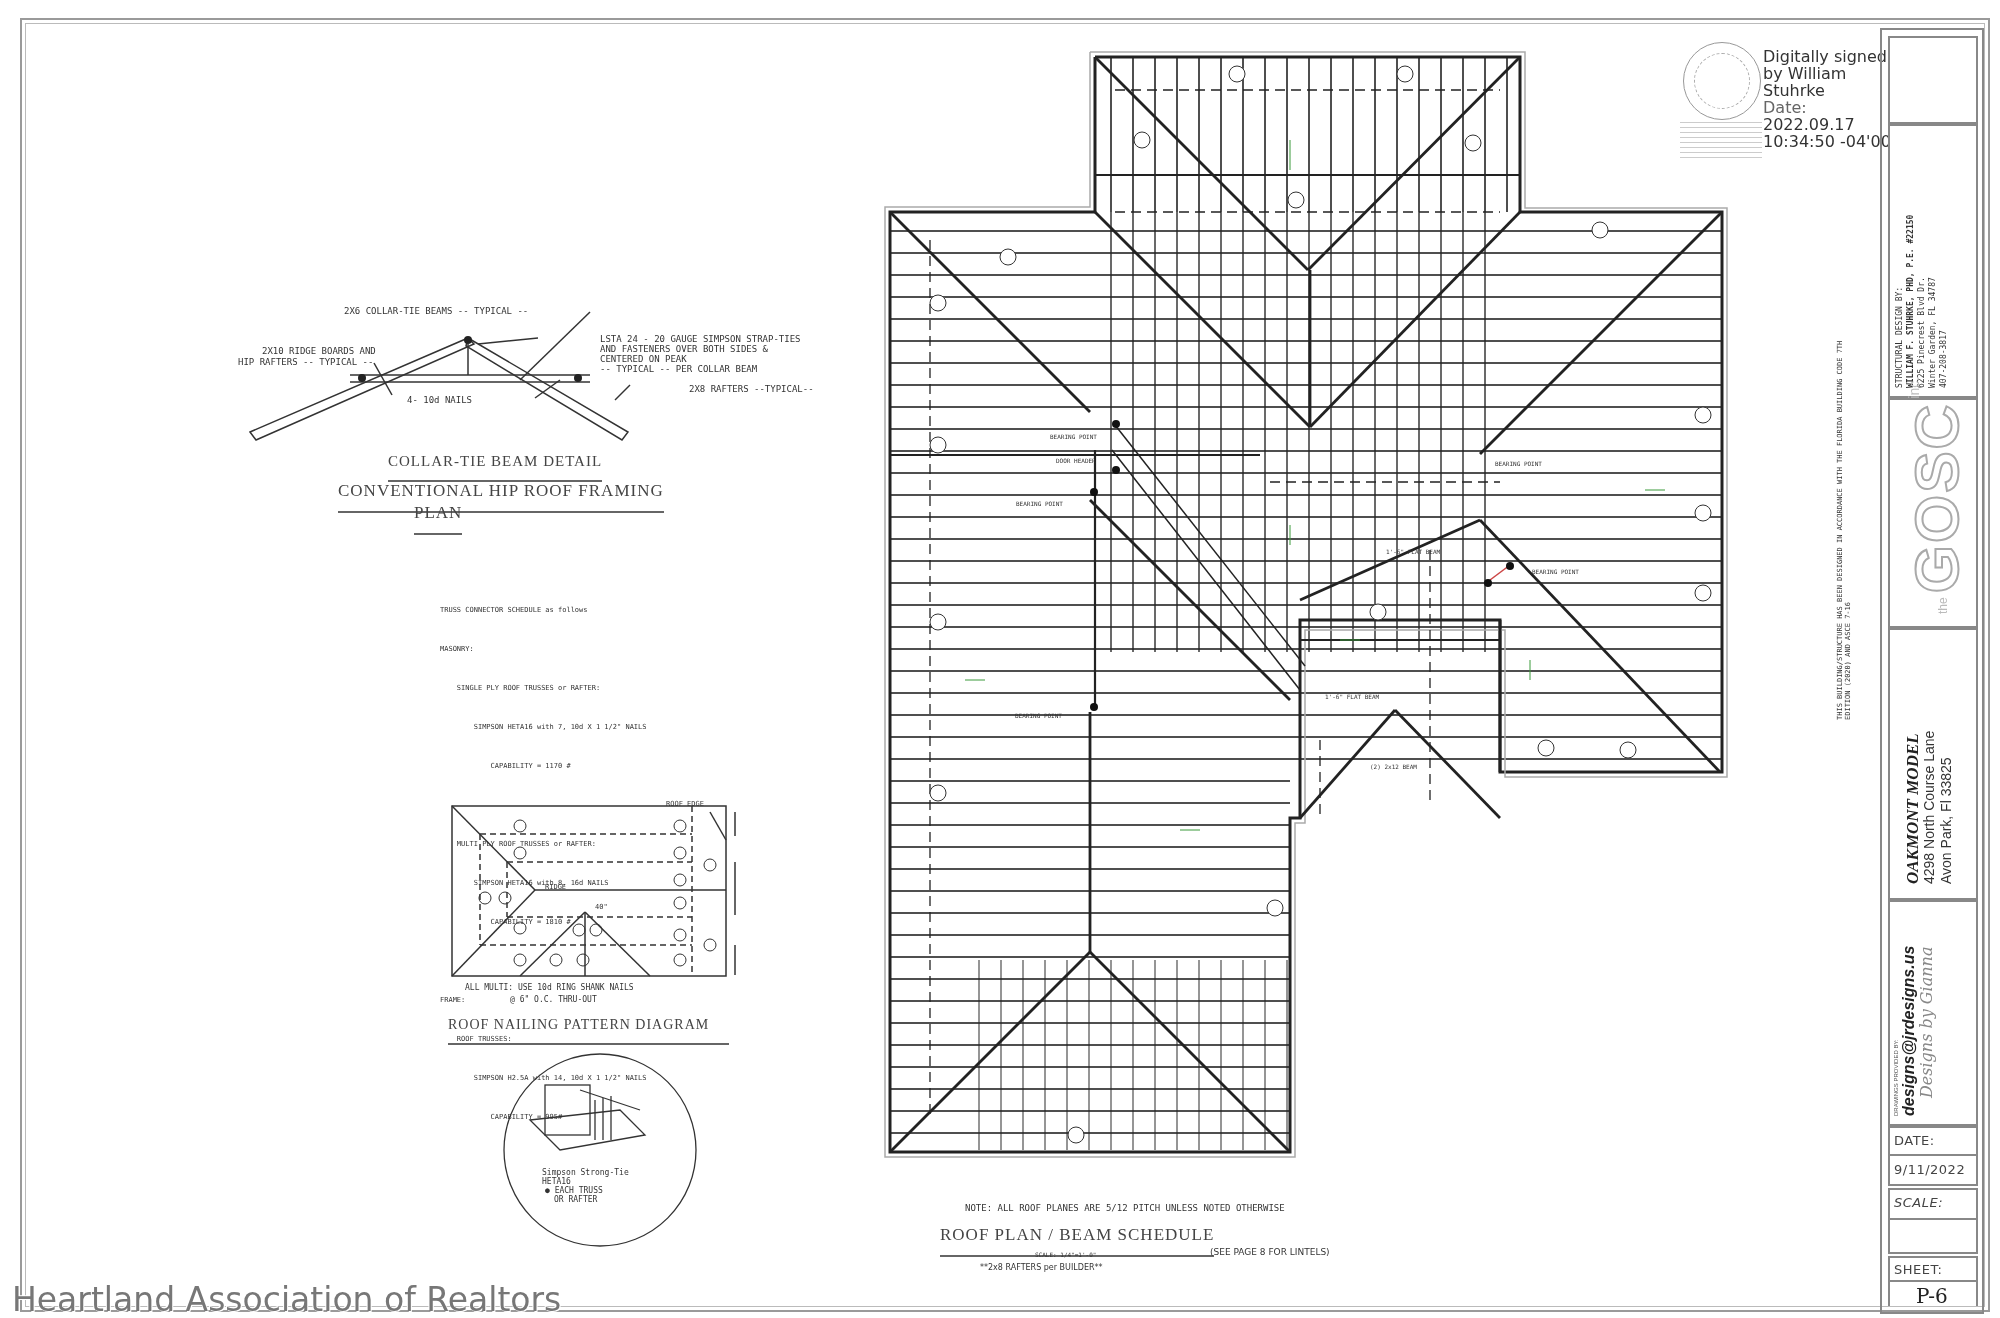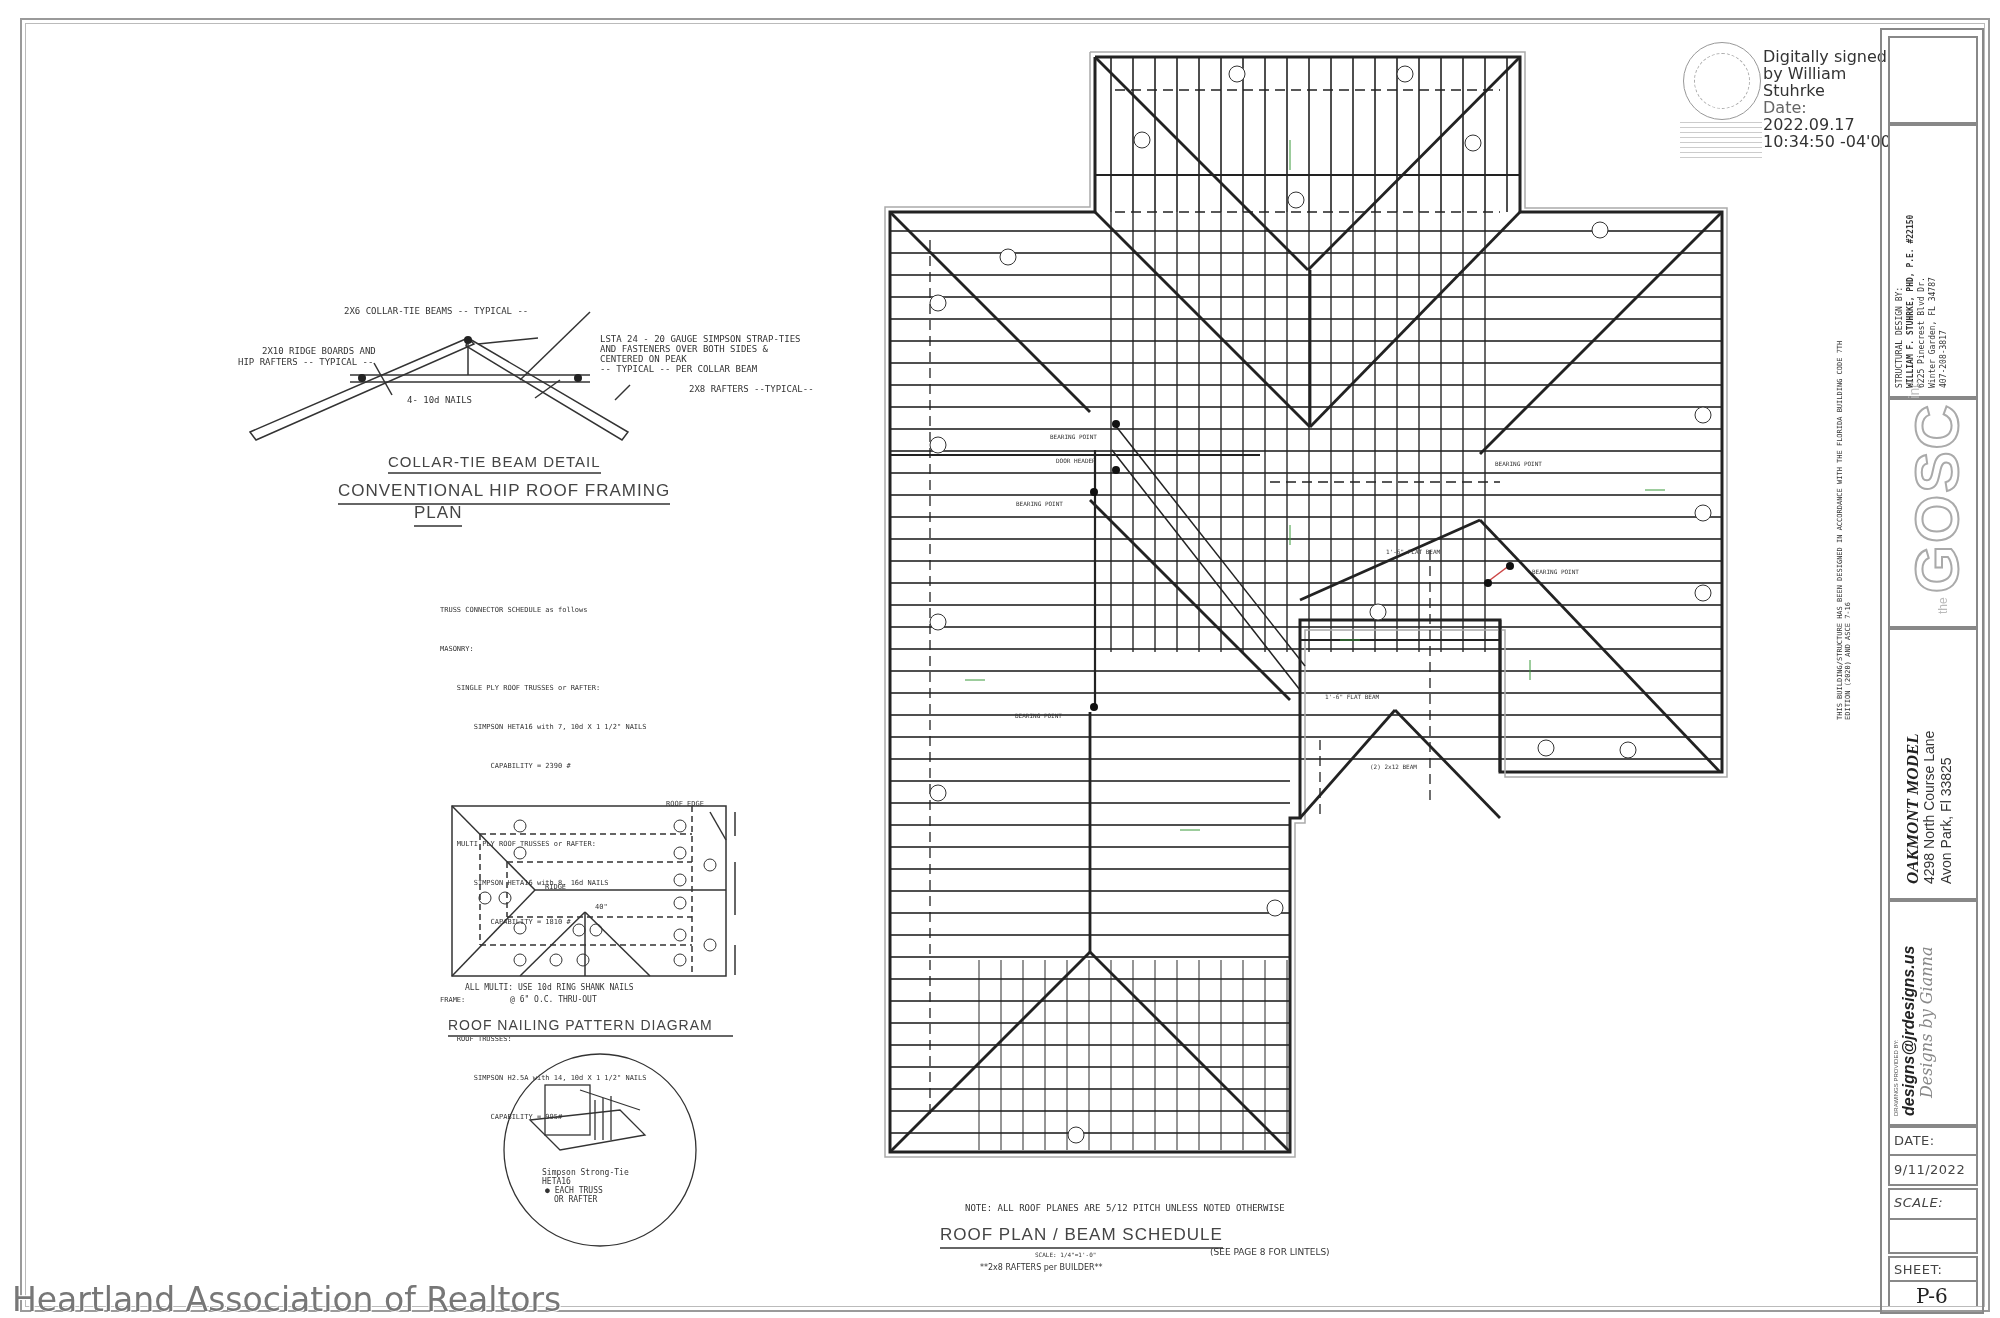--- a/index.html
+++ b/index.html
@@ -1,20 +1,20 @@
 <!DOCTYPE html>
 <html><head>
 <meta charset="utf-8">
 <style>
   html,body{margin:0;padding:0;background:#fff;}
   body{width:2000px;height:1318px;position:relative;overflow:hidden;font-family:"Liberation Sans",sans-serif;color:#222;}
   .sheet{position:absolute;left:20px;top:18px;width:1966px;height:1290px;border:2px solid #9a9a9a;box-shadow:inset 0 0 0 3px #fff, inset 0 0 0 4px #bbb;}
   .drawing{position:absolute;left:0;top:0;width:2000px;height:1318px;}
   .cad{font-family:"DejaVu Sans Mono",monospace;color:#333;position:absolute;white-space:nowrap;}
-  .title-u{font-family:Liberation Sans, sans-serif;color:#444;position:absolute;white-space:nowrap;letter-spacing:1px;border-bottom:2px solid #666;padding-bottom:2px;}
+  .title-u{font-family:Liberation Serif, serif;color:#444;position:absolute;white-space:nowrap;letter-spacing:1px;border-bottom:2px solid #666;padding-bottom:10px;}
   .sig{position:absolute;left:1763px;top:48px;font-family:"DejaVu Sans",sans-serif;font-size:16px;line-height:17px;color:#333;}
   .sig .muted{color:#666;}
   .seal{position:absolute;left:1683px;top:42px;width:76px;height:76px;border:1px solid #999;border-radius:50%;}
   .seal:before{content:"";position:absolute;left:10px;top:10px;width:54px;height:54px;border:1px dashed #aaa;border-radius:50%;}
   .seal-note{position:absolute;left:1680px;top:122px;width:82px;height:40px;background:repeating-linear-gradient(#999 0 1px,transparent 1px 5px);opacity:.5;}
   
   .tb{position:absolute;left:1880px;top:28px;width:100px;height:1282px;border:2px solid #888;}
   .tb-cell{position:absolute;left:6px;width:86px;border:2px solid #888;background:#fff;}
   .vtext{position:absolute;transform-origin:left top;transform:rotate(-90deg);white-space:nowrap;}
   .tb-label{font-family:"DejaVu Sans",sans-serif;font-size:13px;color:#444;letter-spacing:.5px;}
@@ -231,21 +231,21 @@
 <div class="cad" style="left:650px;top:384px;font-size:9px;margin-left:39px;">2X8     RAFTERS --TYPICAL--</div>
 <div class="title-u" style="left:388px;top:453px;font-size:15px;">COLLAR-TIE BEAM DETAIL</div>
 <div class="title-u" style="left:338px;top:481px;font-size:17px;">CONVENTIONAL HIP ROOF FRAMING</div>
 <div class="title-u" style="left:414px;top:503px;font-size:17px;">PLAN</div>
 
 <div class="cad" style="left:440px;top:578px;font-size:7px;line-height:13px;white-space:pre;">
   <div>TRUSS CONNECTOR SCHEDULE as follows</div>
   <div>MASONRY:</div>
   <div>    SINGLE PLY ROOF TRUSSES or RAFTER:</div>
   <div>        SIMPSON HETA16 with 7, 10d X 1 1/2" NAILS</div>
-  <div>            CAPABILITY = 2390 #</div>
+  <div>            CAPABILITY = 1170 #</div>
   <div>&nbsp;</div>
   <div>    MULTI PLY ROOF TRUSSES or RAFTER:</div>
   <div>        SIMPSON HETA16 with 8, 16d NAILS</div>
   <div>            CAPABILITY = 1810 #</div>
   <div>&nbsp;</div>
   <div>FRAME:</div>
   <div>    ROOF TRUSSES:</div>
   <div>        SIMPSON H2.5A with 14, 10d X 1 1/2" NAILS</div>
   <div>            CAPABILITY = 995#</div>
 </div>

